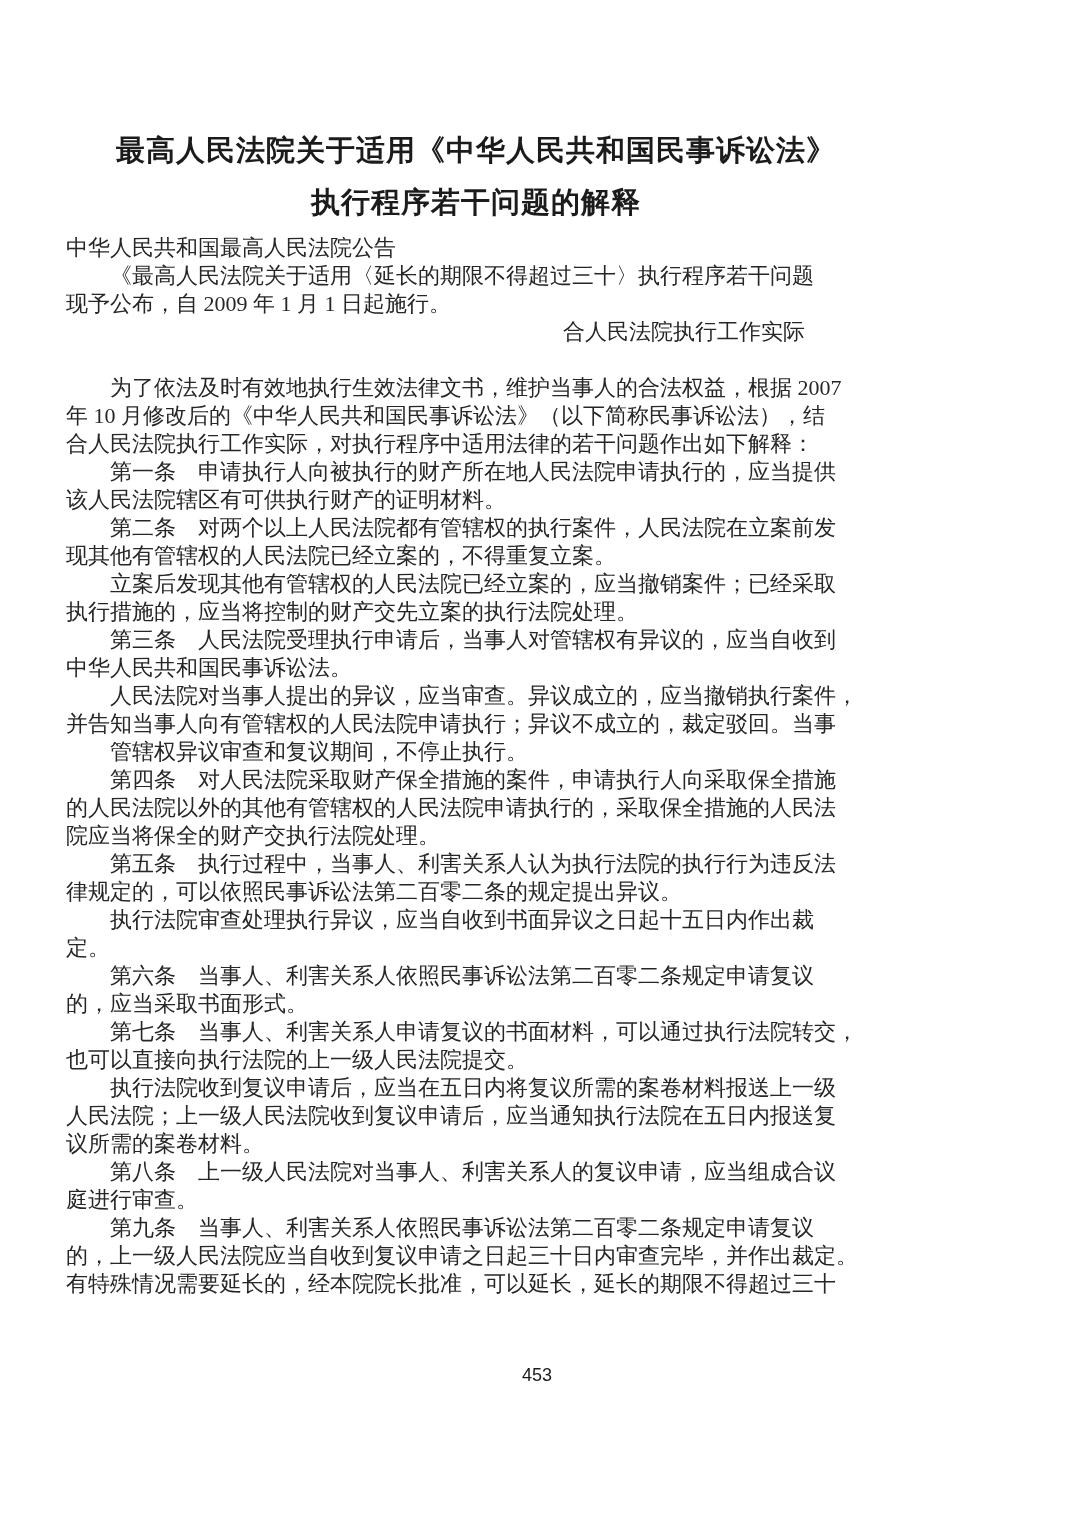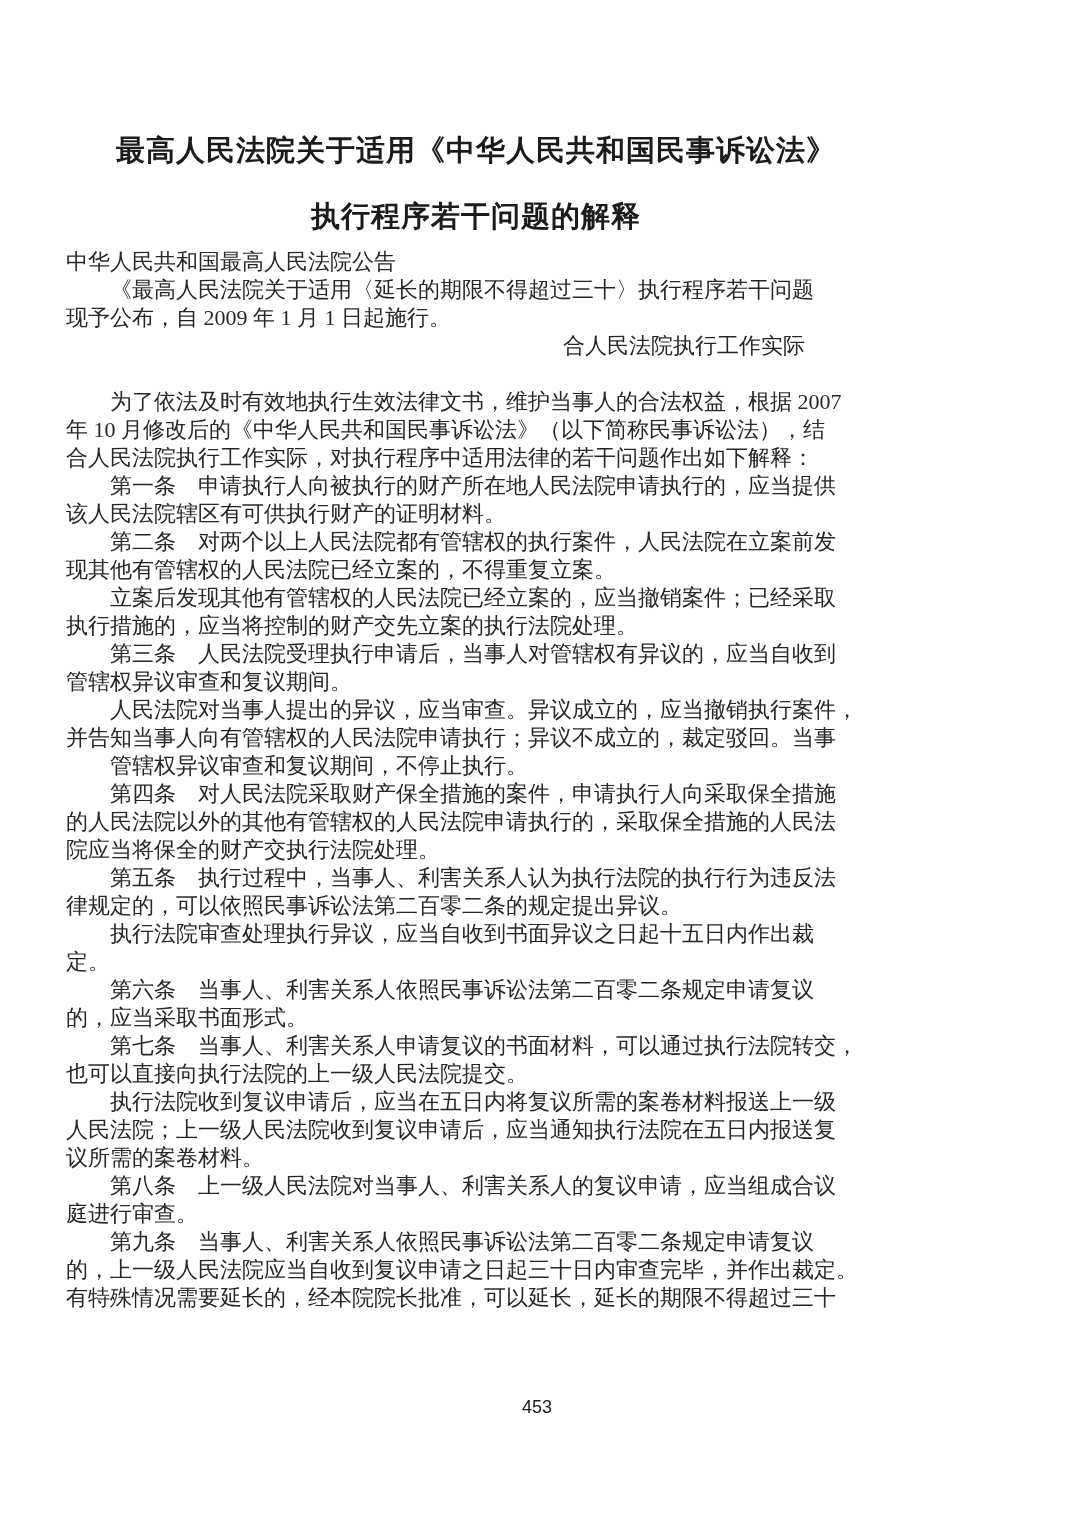--- a/index.html
+++ b/index.html
@@ -20,21 +20,21 @@
     margin: 0;
     font-size: 29px;
     line-height: 32px;
     font-weight: bold;
     text-align: center;
     color: #1b1b1b;
     letter-spacing: 1px;
     white-space: pre;
   }
   .title-line.t1 { padding-top: 134px; }
-  .title-line.t2 { margin-top: 34px; }
+  .title-line.t2 { margin-top: 20px; }
   .textblock {
     margin-left: 66px;
     width: 756px;
   }
   .textblock.notice { margin-top: 16px; }
   .line {
     font-size: 22px;
     line-height: 28px;
     height: 28px;
     white-space: pre;
@@ -44,21 +44,21 @@
     margin-left: 158px;
     width: 756px;
     box-sizing: border-box;
     padding-right: 109px;
     text-align: right;
   }
   .blank-line { height: 28px; }
   .footer {
     position: absolute;
     left: 0;
-    top: 1396px;
+    top: 1364px;
     width: 1074px;
     text-align: center;
     font-size: 18px;
     line-height: 22px;
     font-family: "Liberation Sans", "DejaVu Sans", sans-serif;
     color: #1b1b1b;
   }
 </style>
 </head>
 <body>
@@ -85,21 +85,21 @@
   <div class="line">　　为了依法及时有效地执行生效法律文书，维护当事人的合法权益，根据 2007</div>
       <div class="line">年 10 月修改后的《中华人民共和国民事诉讼法》（以下简称民事诉讼法），结</div>
       <div class="line">合人民法院执行工作实际，对执行程序中适用法律的若干问题作出如下解释：</div>
       <div class="line">　　第一条　申请执行人向被执行的财产所在地人民法院申请执行的，应当提供</div>
       <div class="line">该人民法院辖区有可供执行财产的证明材料。</div>
       <div class="line">　　第二条　对两个以上人民法院都有管辖权的执行案件，人民法院在立案前发</div>
       <div class="line">现其他有管辖权的人民法院已经立案的，不得重复立案。</div>
       <div class="line">　　立案后发现其他有管辖权的人民法院已经立案的，应当撤销案件；已经采取</div>
       <div class="line">执行措施的，应当将控制的财产交先立案的执行法院处理。</div>
       <div class="line">　　第三条　人民法院受理执行申请后，当事人对管辖权有异议的，应当自收到</div>
-      <div class="line">管辖权异议审查和复议期间。</div>
+      <div class="line">中华人民共和国民事诉讼法。</div>
       <div class="line">　　人民法院对当事人提出的异议，应当审查。异议成立的，应当撤销执行案件，</div>
       <div class="line">并告知当事人向有管辖权的人民法院申请执行；异议不成立的，裁定驳回。当事</div>
       <div class="line">　　管辖权异议审查和复议期间，不停止执行。</div>
       <div class="line">　　第四条　对人民法院采取财产保全措施的案件，申请执行人向采取保全措施</div>
       <div class="line">的人民法院以外的其他有管辖权的人民法院申请执行的，采取保全措施的人民法</div>
       <div class="line">院应当将保全的财产交执行法院处理。</div>
       <div class="line">　　第五条　执行过程中，当事人、利害关系人认为执行法院的执行行为违反法</div>
       <div class="line">律规定的，可以依照民事诉讼法第二百零二条的规定提出异议。</div>
       <div class="line">　　执行法院审查处理执行异议，应当自收到书面异议之日起十五日内作出裁</div>
       <div class="line">定。</div>

